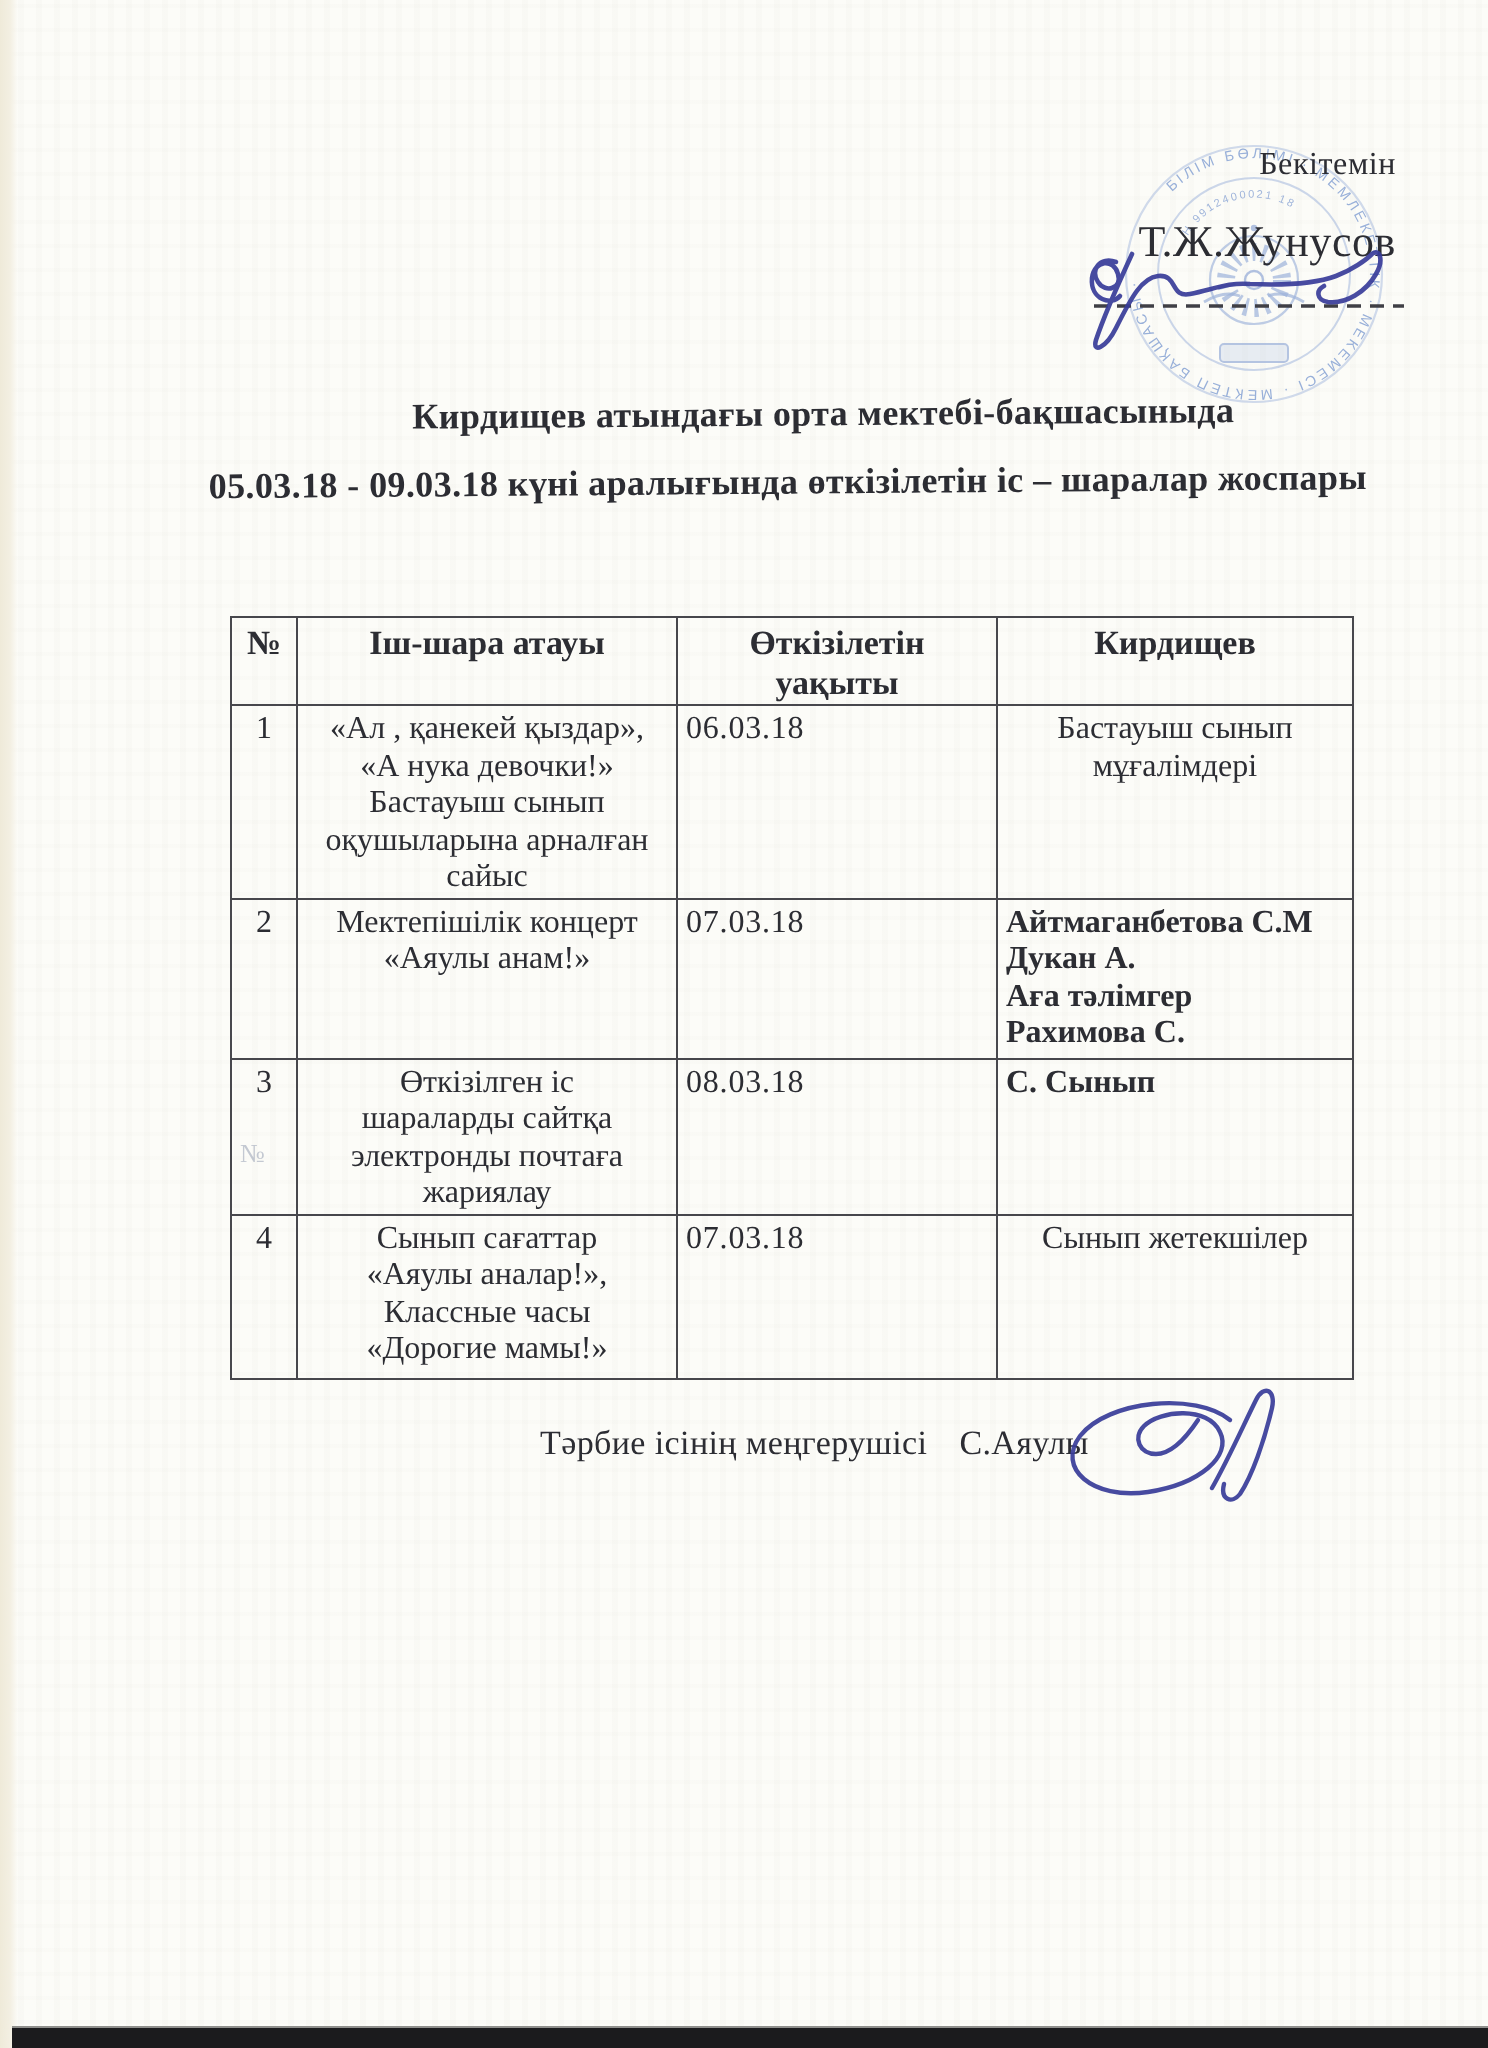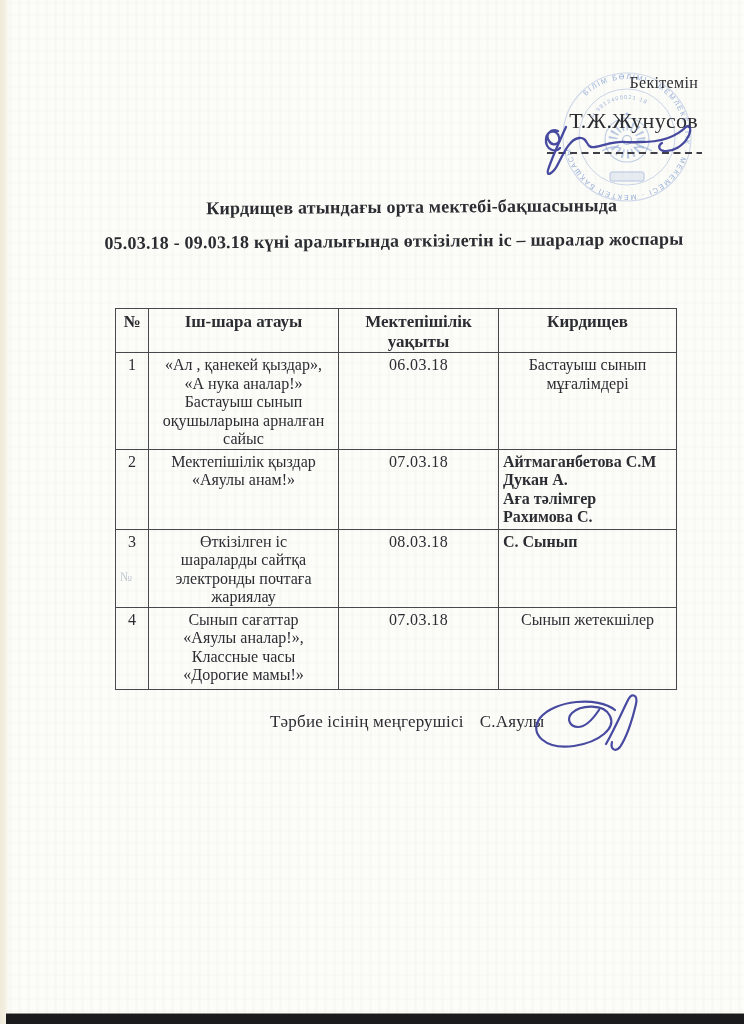--- a/index.html
+++ b/index.html
@@ -33,21 +33,21 @@
 
   
   .plan-table{position:absolute;left:115px;top:308px;border-collapse:collapse;table-layout:fixed;}
   .plan-table th,.plan-table td{
     border:1.6px solid #47474c; vertical-align:top; white-space:pre-line; overflow:hidden;
     font-size:16px; line-height:18.5px; padding:3px 4px 0 4px;}
   .plan-table th{font-weight:bold;font-size:17px;text-align:center;line-height:20px;padding-top:3px;}
   .col-num{width:33px;} .col-event{width:190px;} .col-date{width:160px;} .col-resp{width:178px;}
   .cell-num{text-align:center;font-size:16.5px;position:relative;}
   .cell-event{text-align:center;}
-  .cell-date{text-align:center;letter-spacing:.4px;padding-top:5px;font-size:16.5px;}
+  .cell-date{text-align:left;letter-spacing:.4px;padding-top:5px;font-size:16.5px;}
   .resp-center{text-align:center;padding-top:8px;line-height:21px;}
   .resp-left{text-align:left;padding-left:9px;padding-top:5px;line-height:19.5px;font-weight:bold;}
   .ghost-mark{position:absolute;left:4px;top:38px;color:#8d97ad;opacity:.5;font-size:13px;}
   tr.r-header{height:42px;} tr.r-1{height:94px;} tr.r-2{height:80px;} tr.r-3{height:75px;} tr.r-4{height:82px;}
 
   
   .footer-line{position:absolute;left:270px;top:712px;font-size:17px;display:flex;gap:16px;letter-spacing:.2px;}
   .footer-sig-svg{position:absolute;left:520px;top:690px;width:135px;height:78px;}
 
   .stamp-ring-text{font-family:"Liberation Sans",sans-serif;font-size:7.2px;letter-spacing:1.6px;fill:#8ea8d6;opacity:.9;}
@@ -99,38 +99,38 @@
     <colgroup>
       <col class="col-num">
         <col class="col-event">
         <col class="col-date">
         <col class="col-resp">
     </colgroup>
     <tbody>
         <tr class="r-header">
       <th>№</th>
       <th>Іш-шара атауы</th>
-      <th>Мектепішілік
+      <th>Өткізілетін
 уақыты</th>
       <th>Кирдищев</th>
     </tr>
     <tr class="r-1">
       <td class="cell-num">1</td>
       <td class="cell-event">«Ал , қанекей қыздар»,
-«А нука аналар!»
+«А нука девочки!»
 Бастауыш сынып
 оқушыларына арналған
 сайыс</td>
       <td class="cell-date">06.03.18</td>
       <td class="resp-center">Бастауыш сынып
 мұғалімдері</td>
     </tr>
     <tr class="r-2">
       <td class="cell-num">2</td>
-      <td class="cell-event">Мектепішілік қыздар
+      <td class="cell-event">Мектепішілік концерт
 «Аяулы анам!»</td>
       <td class="cell-date">07.03.18</td>
       <td class="resp-left">Айтмаганбетова С.М
 Дукан А.
 Аға тәлімгер
 Рахимова С.</td>
     </tr>
     <tr class="r-3">
       <td class="cell-num"><span>3</span><span class="ghost-mark">№</span></td>
       <td class="cell-event">Өткізілген іс

